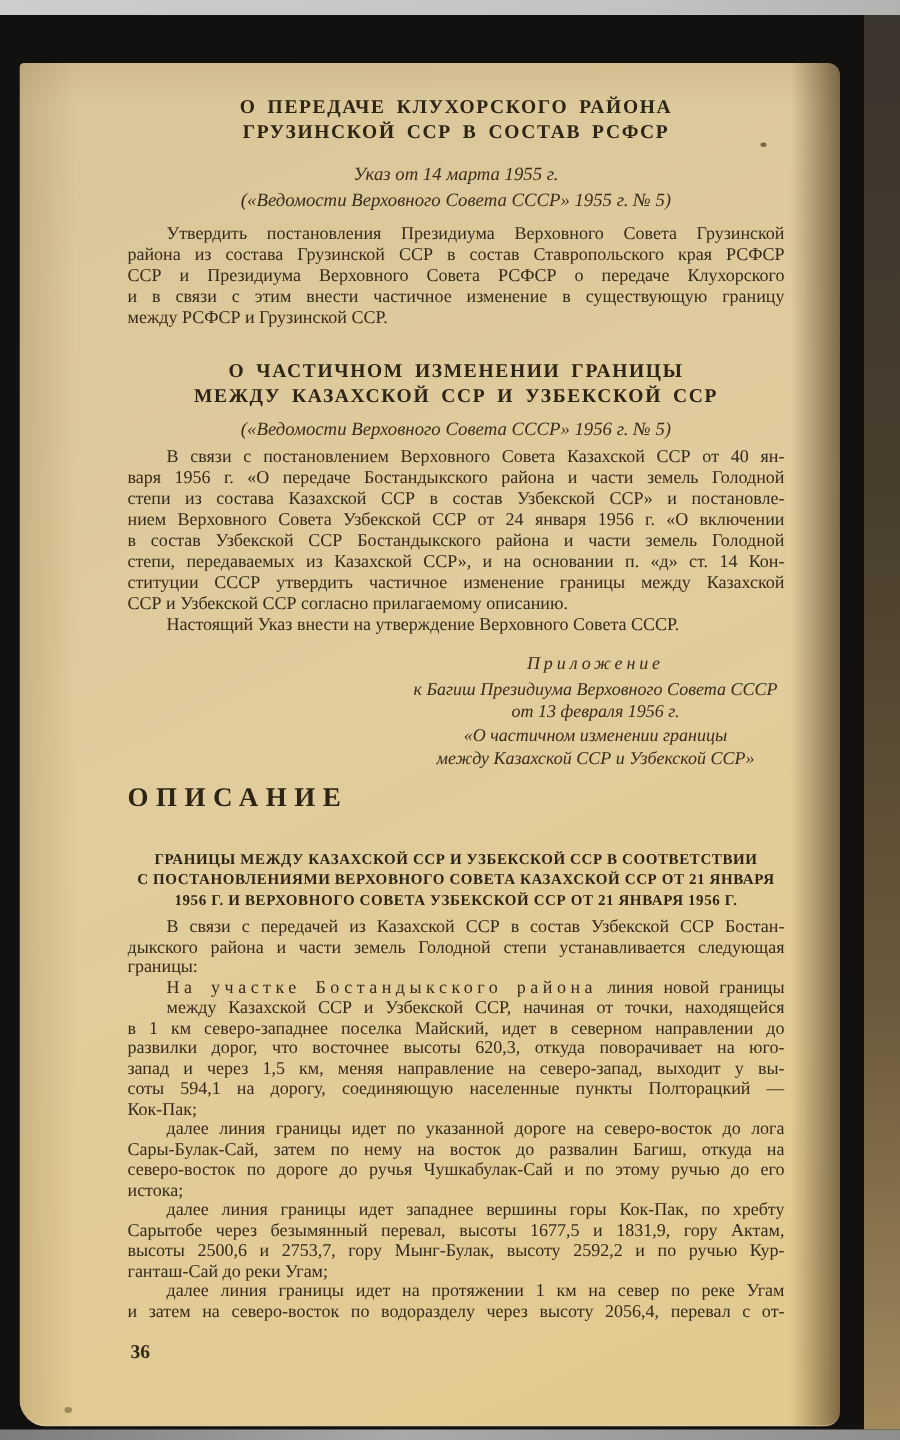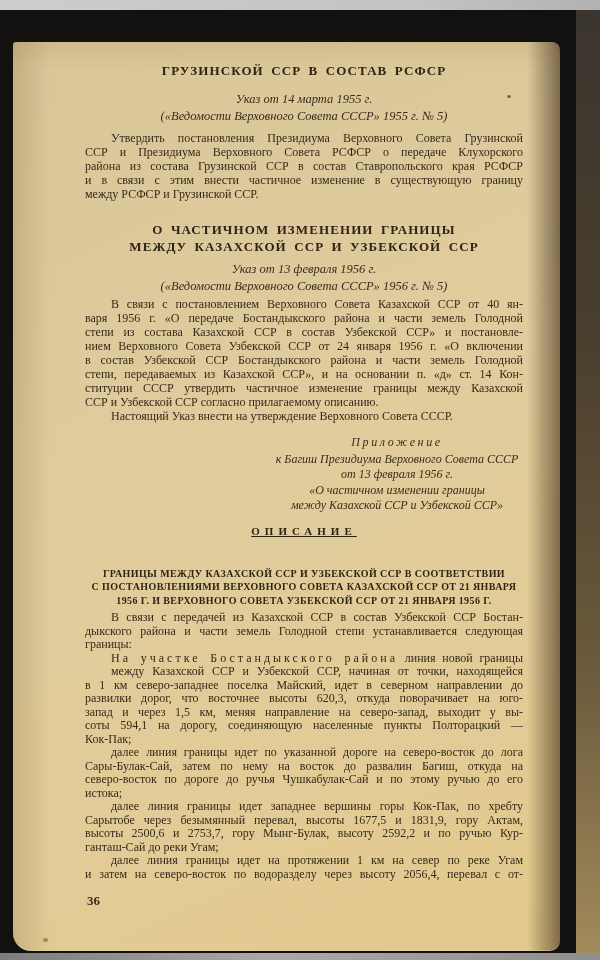--- a/index.html
+++ b/index.html
@@ -57,22 +57,22 @@
   .mb12 { margin-bottom:12px; } .mb10 { margin-bottom:20px; }   .mb6 { margin-bottom:6px; }
   .mb4 { margin-bottom:4px;margin-top:28px; }   .mb2 { margin-bottom:2px; }
 
   .annex {
     width:288px; margin:12px -18px 10px auto;
     font-style:italic; font-size:12px; line-height:15.5px; color:#382d1b;
   }
   .annex .tline { text-align:center; white-space:nowrap; }
   .annex-label { text-align:center; letter-spacing:2.6px; margin-bottom:1px; }
 
-  .opisanie { font-weight:bold; font-size:11px; letter-spacing:5px;
-              text-align:center; line-height:15px; color:#2d2414;text-decoration:underline; }
+  .opisanie { font-weight:bold; font-size:18px; letter-spacing:5px;
+              text-align:left; line-height:15px; color:#2d2414; }
 
   .caps-head { font-weight:bold; font-size:10px; line-height:13.5px;
                letter-spacing:0.4px; color:#2d2414; }
   .caps-head .tline { text-align:center; white-space:nowrap; }
 
   .composite { white-space:nowrap; overflow:hidden; text-align:justify;
                text-align-last:justify; text-indent:26px; }
   .spaced { letter-spacing:3px; }
 
   .pagenum { margin-top:12px; margin-left:2px; font-weight:bold; font-size:13px; }
@@ -90,43 +90,43 @@
   <div class="edge-right"></div>
   <div class="strip-bottom"></div>
 
   <div class="page">
     <div class="speck speck-a"></div>
     <div class="speck speck-b"></div>
 
     <div class="content">
 
       <div class="head mb12">
+          <div class="tline">О ПЕРЕДАЧЕ КЛУХОРСКОГО РАЙОНА</div>
           <div class="tline">ГРУЗИНСКОЙ ССР В СОСТАВ РСФСР</div>
         </div>
 
       <div class="sub mb6">
         <div class="tline">Указ от 14 марта 1955 г.</div>
         <div class="tline">(«Ведомости Верховного Совета СССР» 1955 г. № 5)</div>
       </div>
 
       <div class="para mb10">
           <div class="tline">Утвердить постановления Президиума Верховного Совета Грузинской</div>
+          <div class="tline">района из состава Грузинской ССР в состав Ставропольского края РСФСР</div>
           <div class="tline">ССР и Президиума Верховного Совета РСФСР о передаче Клухорского</div>
-          <div class="tline">района из состава Грузинской ССР в состав Ставропольского края РСФСР</div>
           <div class="tline">и в связи с этим внести частичное изменение в существующую границу</div>
           <div class="tline" style="text-align-last: left;">между РСФСР и Грузинской ССР.</div>
         </div>
 
       <div class="head mb6">
           <div class="tline">О ЧАСТИЧНОМ ИЗМЕНЕНИИ ГРАНИЦЫ</div>
           <div class="tline">МЕЖДУ КАЗАХСКОЙ ССР И УЗБЕКСКОЙ ССР</div>
         </div>
 
       <div class="sub mb2">
-        <div class="tline">Указ от 13 февраля 1956 г.</div>
         <div class="tline">(«Ведомости Верховного Совета СССР» 1956 г. № 5)</div>
       </div>
 
       <div class="para">
           <div class="tline">В связи с постановлением Верховного Совета Казахской ССР от 40 ян-</div>
           <div class="tline">варя 1956 г. «О передаче Бостандыкского района и части земель Голодной</div>
           <div class="tline">степи из состава Казахской ССР в состав Узбекской ССР» и постановле-</div>
           <div class="tline">нием Верховного Совета Узбекской ССР от 24 января 1956 г. «О включении</div>
           <div class="tline">в состав Узбекской ССР Бостандыкского района и части земель Голодной</div>
           <div class="tline">степи, передаваемых из Казахской ССР», и на основании п. «д» ст. 14 Кон-</div>

